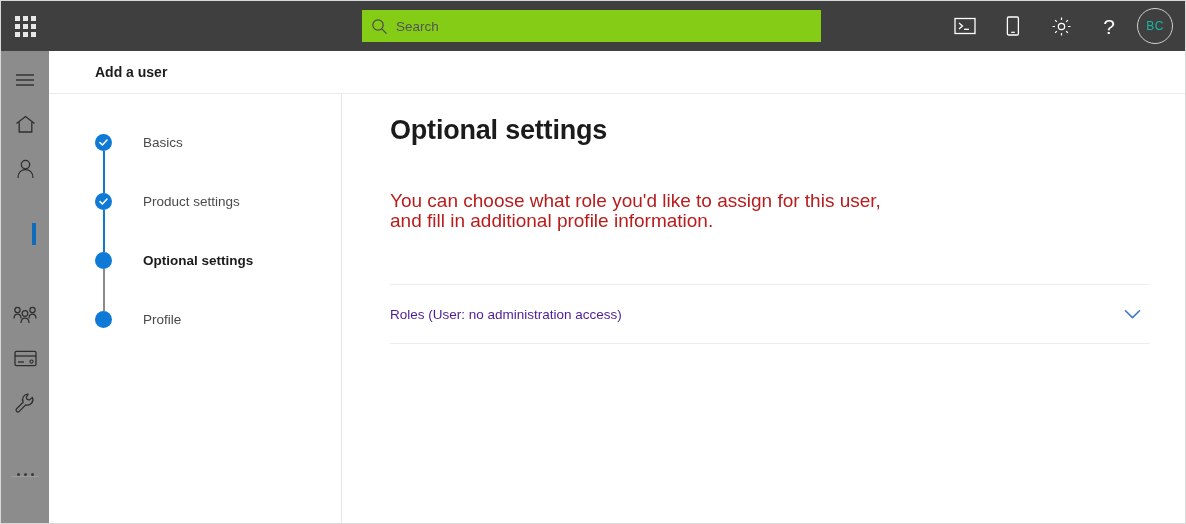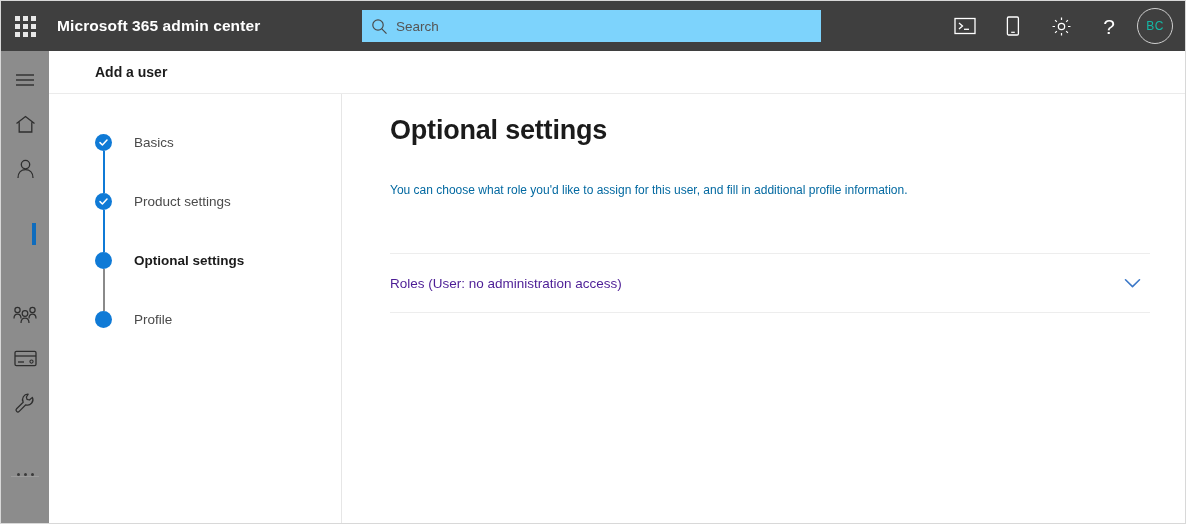--- a/index.html
+++ b/index.html
@@ -61,21 +61,21 @@
     margin-left: 8px;
     white-space: nowrap;
     letter-spacing: .1px;
   }
   .search-wrap {
     position: absolute;
     left: 361px;
     top: 9px;
     width: 459px;
     height: 32px;
-    background: #7dd3fc;
+    background: #84cc16;
     display: flex;
     align-items: center;
     box-sizing: border-box;
   }
   .search-ico {
     width: 34px;
     display: flex;
     align-items: center;
     justify-content: center;
     flex: 0 0 auto;
@@ -204,20 +204,21 @@
   .steps {
     position: absolute;
     left: 46px;
     top: 40px;
   }
   .step {
     position: relative;
     height: 59px;
     display: flex;
     align-items: flex-start;
+    gap: 9px;
   }
   .step:last-child { height: 26px; }
   .step-marker {
     position: relative;
     width: 18px;
     height: 18px;
     flex: 0 0 auto;
     margin-top: 0px;
   }
   .circle {
@@ -263,23 +264,23 @@
     padding: 21px 36px 0 47px;
   }
   .h1 {
     font-size: 27px;
     font-weight: bold;
     color: #1b1b1b;
     margin: 0;
     letter-spacing: -0.2px;
   }
   .desc {
-    margin: 34px 0 0 0;
-    font-size: 12px;
-    color: #0369a1;
+    margin: 45px 0 0 0;
+    font-size: 19px;
+    color: #b91c1c;
     line-height: 20px;
     max-width: 525px;
   }
   .sections {
     margin-top: 53px;
     border-top: 1px solid #ededed;
   }
   .section-row {
     height: 58px;
     display: flex;
@@ -313,21 +314,20 @@
           <i></i>
           <i></i>
           <i></i>
           <i></i>
           <i></i>
           <i></i>
           <i></i>
           <i></i>
       </div>
     </div>
-    <div class="suite-title">Microsoft 365 admin center</div>
 
     <div class="search-wrap">
       <div class="search-ico">
         <svg width="17" height="17" viewBox="0 0 17 17" aria-hidden="true">
           <circle cx="7" cy="7" r="5.2" fill="none" stroke="#4a4a4a" stroke-width="1.2"></circle>
           <line x1="10.8" y1="10.8" x2="15.5" y2="15.6" stroke="#4a4a4a" stroke-width="1.2"></line>
         </svg>
       </div>
       <input class="search-input" type="text" placeholder="Search" style="">
     </div>

